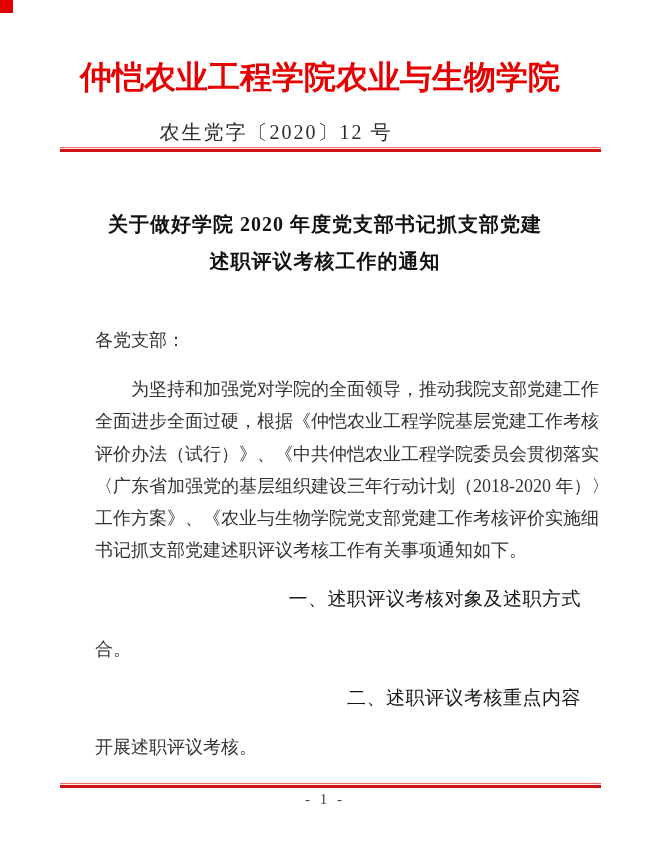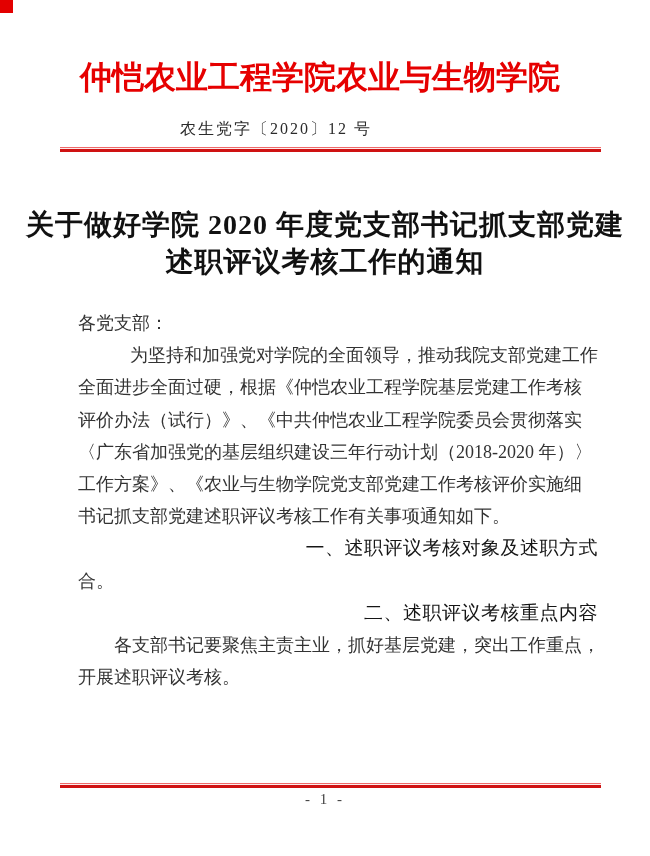--- a/index.html
+++ b/index.html
@@ -19,43 +19,43 @@
     position:absolute;top:56px;left:0;width:640px;
     text-align:center;
     font-size:32px;font-weight:bold;
     color:#e60000;
     letter-spacing:0px;
     white-space:nowrap;
   }
   .doc-number{
     position:absolute;top:119px;left:0;width:552px;
     text-align:center;
-    font-size:16px;color:#2b2b2b;
+    font-size:20px;color:#2b2b2b;
     letter-spacing:2px;
     white-space:nowrap;
   }
   .red-rule{
     position:absolute;left:60px;width:541px;height:5px;
     background:linear-gradient(to bottom,#ef6a6a 0%,#ef6a6a 28%,#fdecec 28%,#fdecec 44%,#cf1212 44%,#cf1212 100%);
   }
   .rule-top{top:147px;}
   .rule-bottom{top:783px;}
   .doc-title{
     position:absolute;top:206px;left:0;width:650px;
     text-align:center;
-    font-size:28px;font-weight:bold;color:#111;
+    font-size:20px;font-weight:bold;color:#111;
     line-height:37px;letter-spacing:1px;
     white-space:nowrap;
   }
   .doc-body{
     position:absolute;top:307px;left:78px;width:520px;
     font-size:18px;color:#333;
     line-height:32.2px;
   }
-  .doc-body .block{margin:0;}
+  .doc-body .block{margin:17px;}
   .doc-body .line{white-space:nowrap;}
   .doc-body .line.indent{text-indent:36px;text-align:right;}
   .doc-body .heading .line{
     font-family:"Liberation Sans","DejaVu Sans",sans-serif;
     font-weight:normal;color:#151515;
     font-size:19px;
     letter-spacing:0.5px;
   }
   .page-number{
     position:absolute;top:791px;left:0;width:650px;
@@ -97,21 +97,20 @@
       <div class="block heading">
         <div class="line indent">一、述职评议考核对象及述职方式</div>
       </div>
       <div class="block paragraph">
         <div class="line">合。</div>
       </div>
       <div class="block heading">
         <div class="line indent">二、述职评议考核重点内容</div>
       </div>
       <div class="block paragraph">
-        <div class="line indent">各支部书记要聚焦主责主业，抓好基层党建，突出工作重点，</div>
         <div class="line">开展述职评议考核。</div>
       </div>
     </div>
 
   <div class="red-rule rule-bottom"></div>
 
   <div class="page-number">- 1 -</div>
 
 </div>
 

